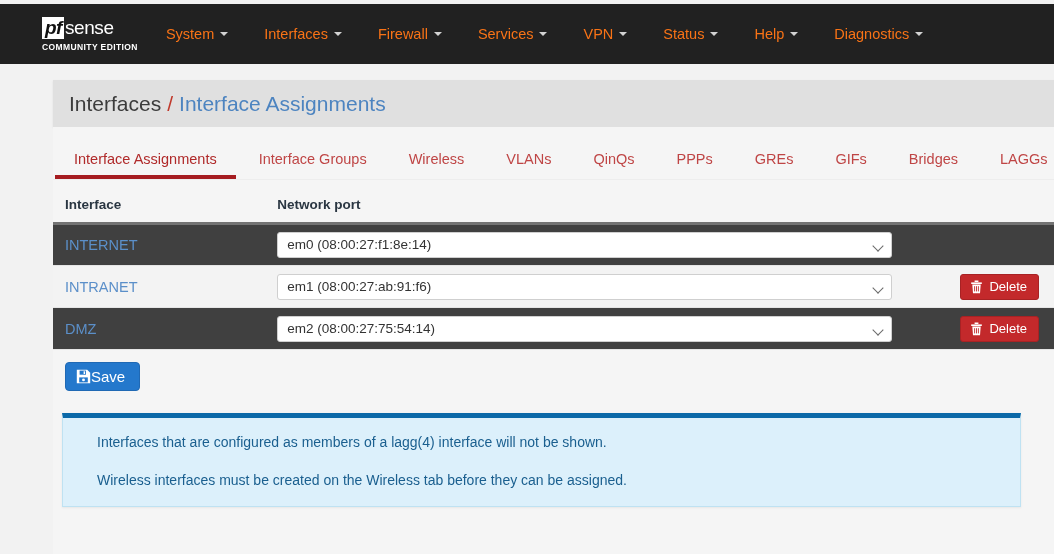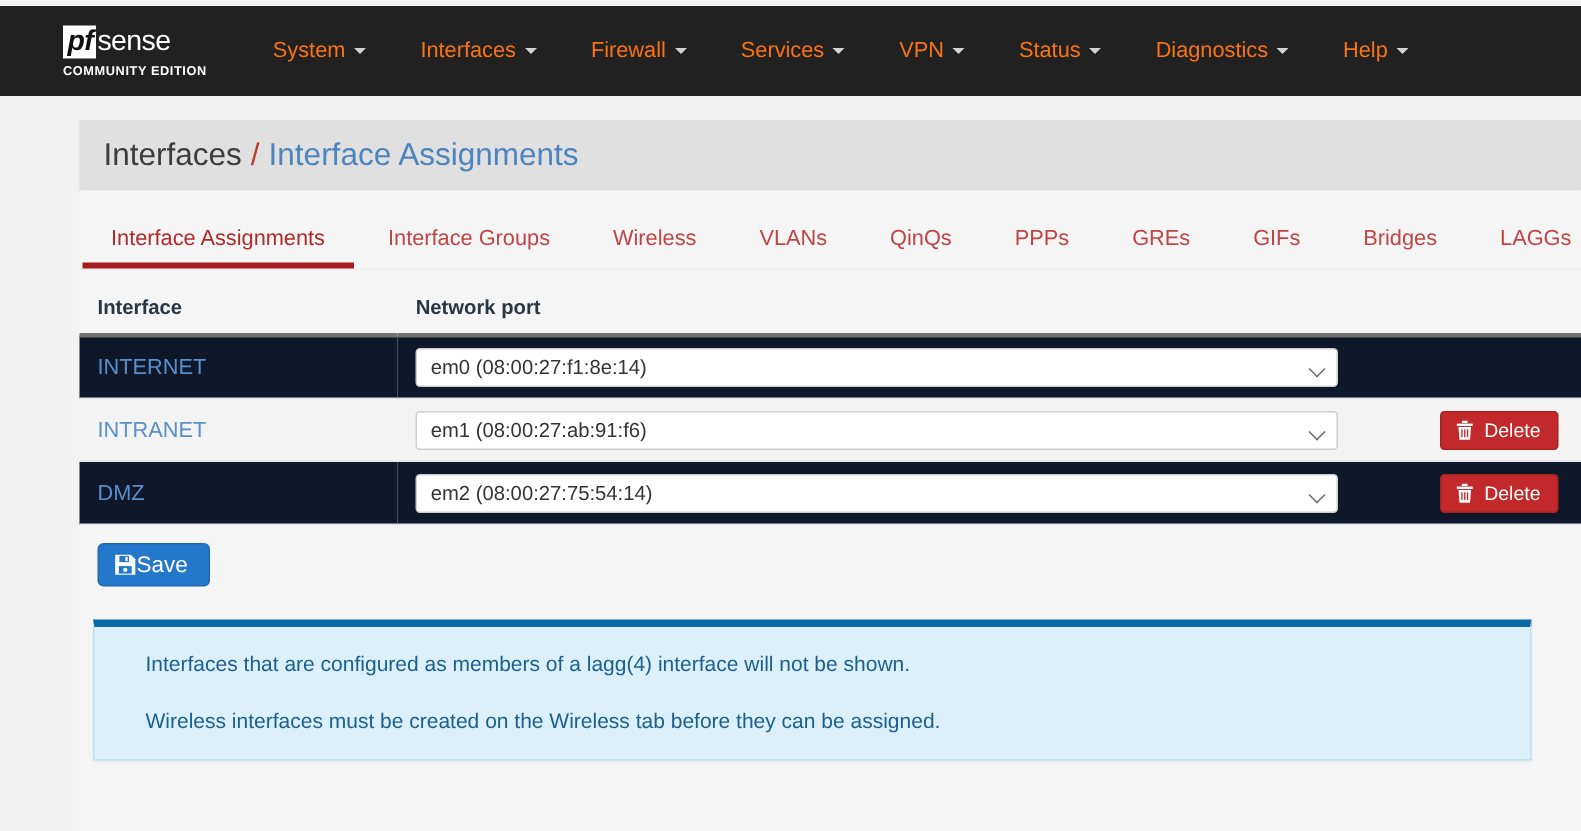--- a/index.html
+++ b/index.html
@@ -12,21 +12,21 @@
   }
 
   
   .navbar {
     position: absolute; top: 4px; left: 0;
     width: 1054px; height: 60px;
     background: #212121;
     display: flex; align-items: center;
   }
   .brand {
-    margin-left: 42px; margin-right: 26px;
+    margin-left: 42px; margin-right: 10px;
     display: flex; flex-direction: column;
     align-items: flex-start; justify-content: center;
     line-height: 1;
   }
   .brand-logo {
     display: flex; align-items: center;
     height: 23px;
   }
   .brand-pf {
     background: #ffffff;
@@ -135,21 +135,21 @@
     border-bottom: 3px solid #737373;
   }
   .th-iface { width: 250px; }
   .th-port  { width: 700px; }
   .tbl td {
     padding: 0 0 0 12px;
     height: 42px;
     vertical-align: middle;
     border-bottom: 1px solid #e5e5e5;
   }
-  .tbl tr.row-a td { background: #0f172a; }
+  .tbl tr.row-a td { background: #404040; }
   .tbl tr.row-b td { background: #f3f3f3; }
   .iface-link {
     color: #5b8fc9;
     font-size: 14.5px;
     text-decoration: none;
     cursor: pointer;
   }
 
   .select-box {
     position: relative;
@@ -257,25 +257,25 @@
     </div>
     <div class="nav-item">
       <span>VPN</span>
       <span class="caret"></span>
     </div>
     <div class="nav-item">
       <span>Status</span>
       <span class="caret"></span>
     </div>
     <div class="nav-item">
+      <span>Help</span>
+      <span class="caret"></span>
+    </div>
+    <div class="nav-item">
       <span>Diagnostics</span>
-      <span class="caret"></span>
-    </div>
-    <div class="nav-item">
-      <span>Help</span>
       <span class="caret"></span>
     </div>
   </div>
 </div>
 
 <div class="breadcrumb-bar">
   <div class="breadcrumb">
     <span class="bc-parent">Interfaces</span>
     <span class="bc-sep">/</span>
     <span class="bc-current">Interface Assignments</span>

